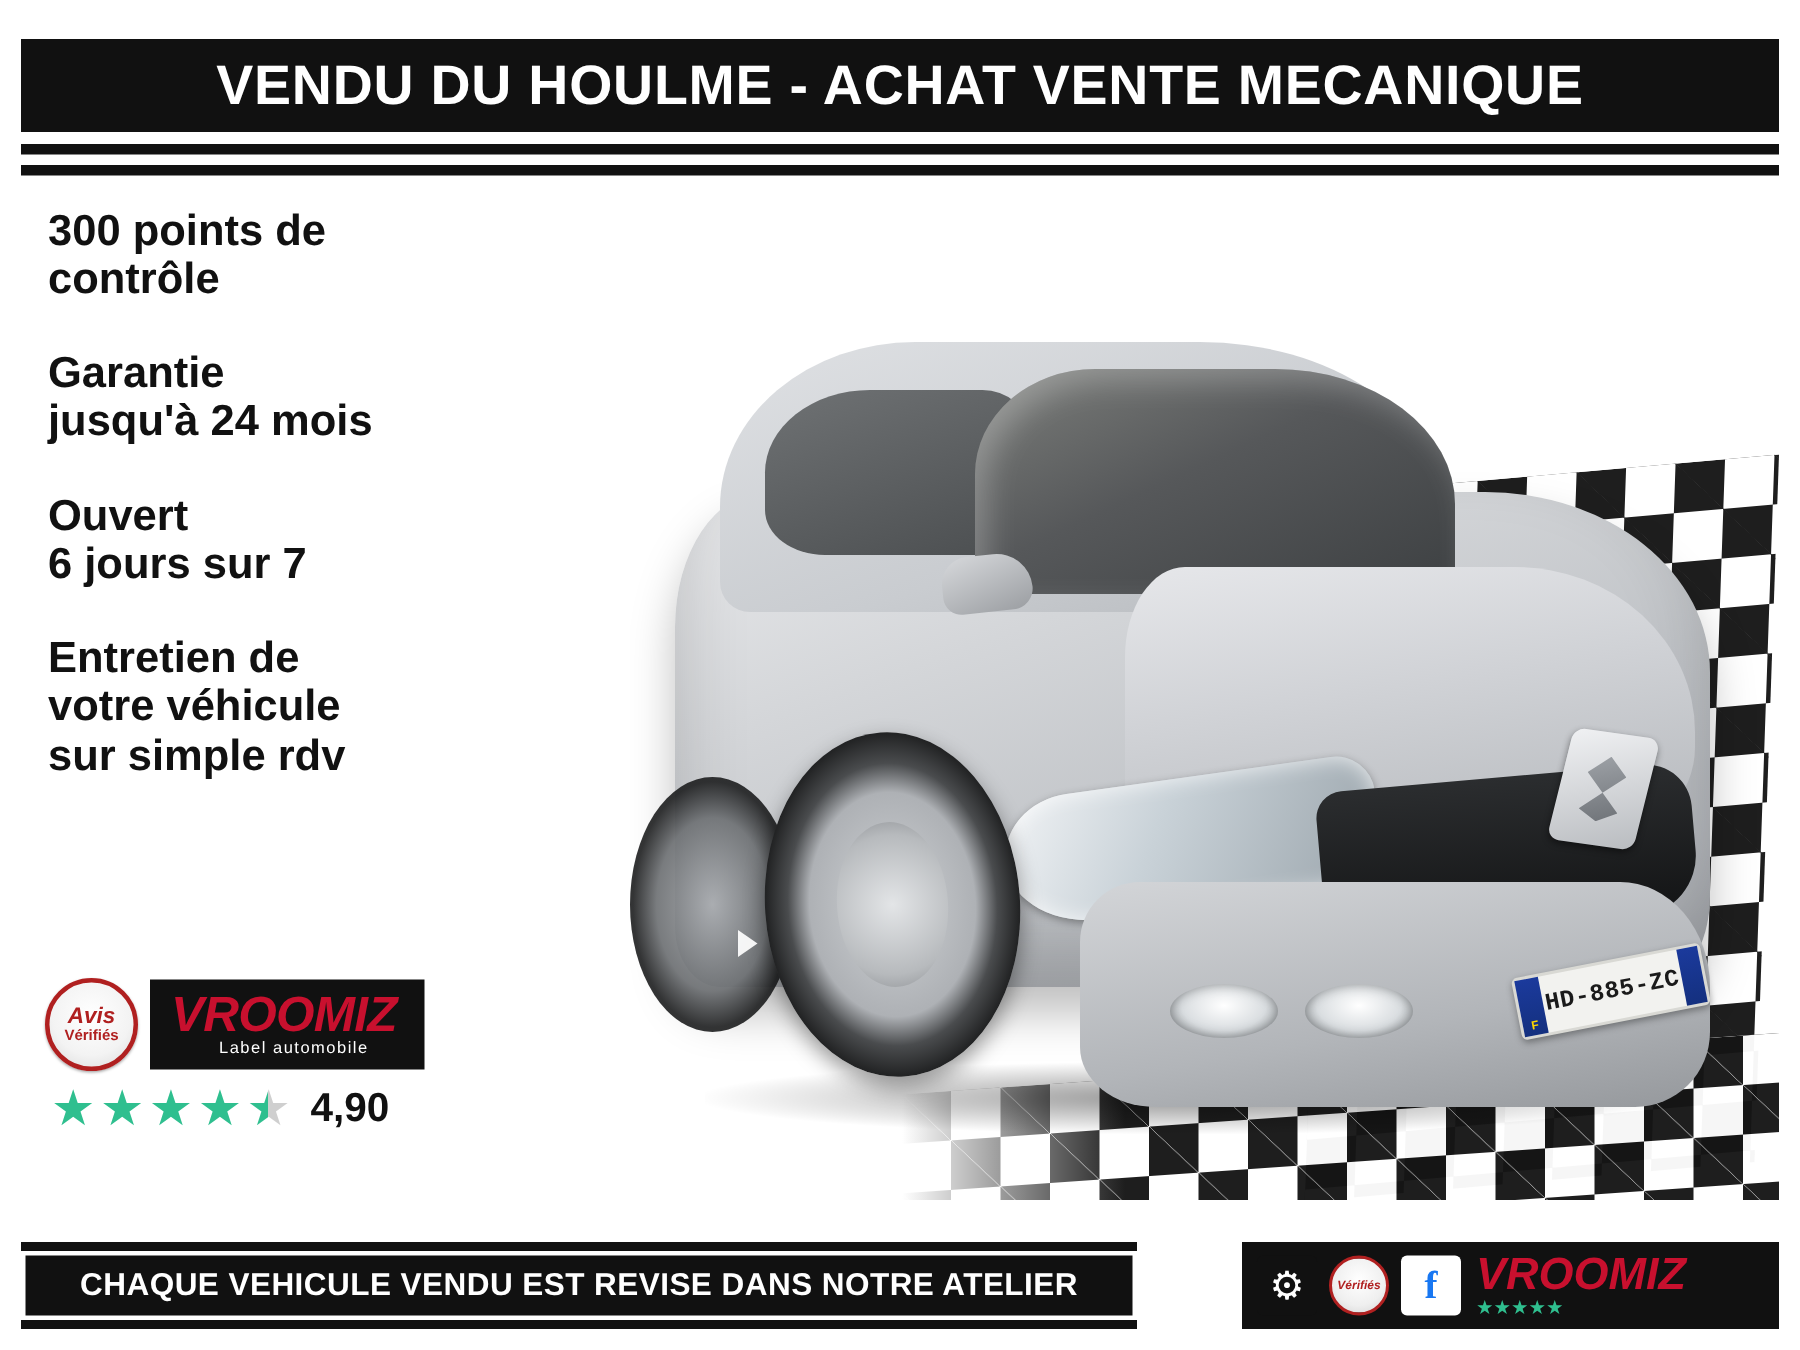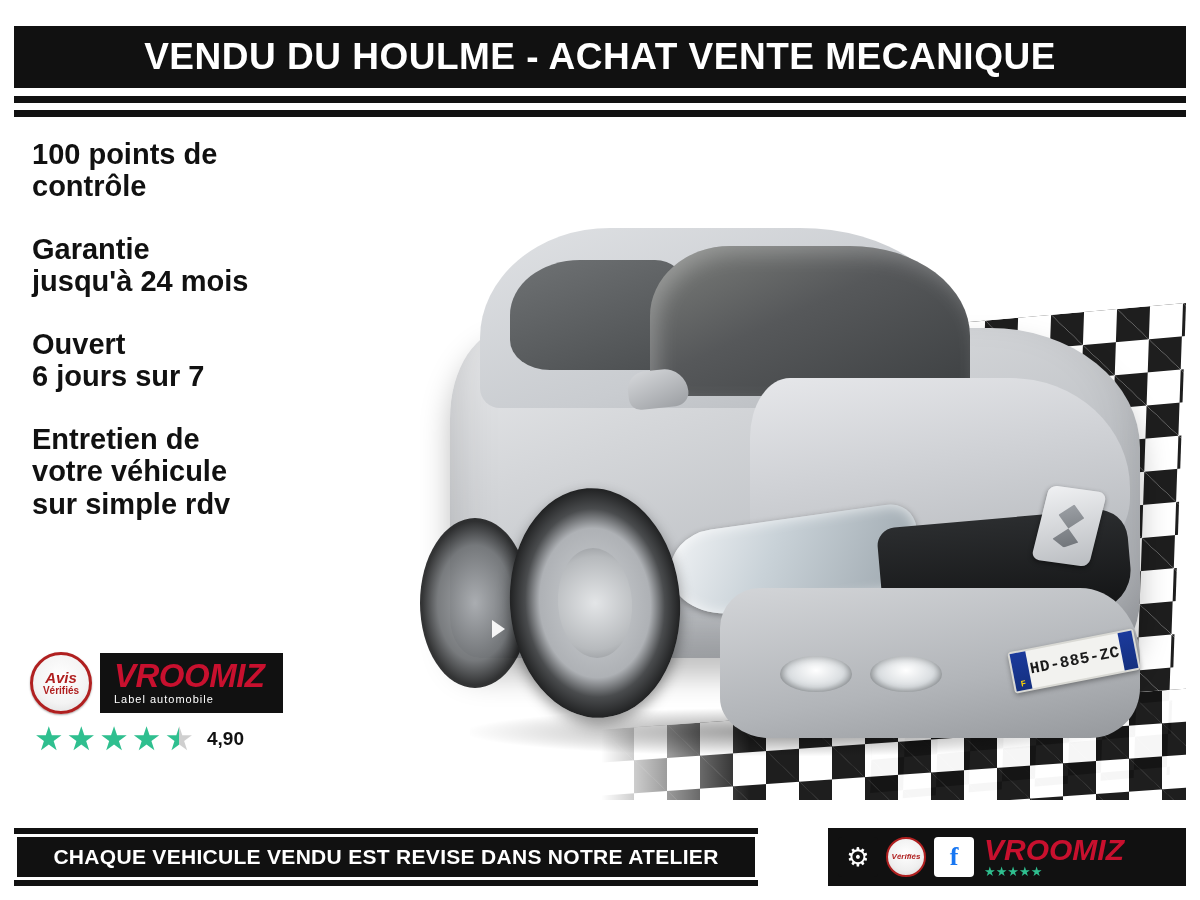--- a/index.html
+++ b/index.html
@@ -110,20 +110,21 @@
     font-style: italic;
     color: #c8102e;
     line-height: 0.95;
     letter-spacing: -0.5px;
   }
   .vroomiz-sub {
     font-size: 11px;
     color: #ffffff;
     letter-spacing: 1px;
     margin-top: 2px;
+    margin-left: 32px;
   }
   .stars-row {
     position: absolute;
     left: 34px;
     top: 722px;
     display: flex;
     align-items: center;
   }
   .star {
     font-size: 33px;
@@ -131,21 +132,21 @@
     line-height: 1;
     margin-right: 3px;
   }
   .star.half {
     background: linear-gradient(90deg, #2fbf8f 50%, #cfcfcf 50%);
     -webkit-background-clip: text;
     background-clip: text;
     color: transparent;
   }
   .rating-value {
-    font-size: 19px;
+    font-size: 27px;
     font-weight: bold;
     color: #111111;
     margin-left: 10px;
   }
 
   
   .photo {
     position: absolute;
     left: 420px;
     top: 128px;
@@ -471,21 +472,21 @@
 
 <div class="page">
 
   <div class="header-bar">
     <div class="header-title">VENDU DU HOULME - ACHAT VENTE MECANIQUE</div>
   </div>
   <div class="header-rule r1"></div>
   <div class="header-rule r2"></div>
 
   <div class="features">
-    <div class="feature">100 points de
+    <div class="feature">300 points de
 contrôle</div>
     <div class="feature">Garantie
 jusqu'à 24 mois</div>
     <div class="feature">Ouvert
 6 jours sur 7</div>
     <div class="feature">Entretien de
 votre véhicule
 sur simple rdv</div>
   </div>
 

